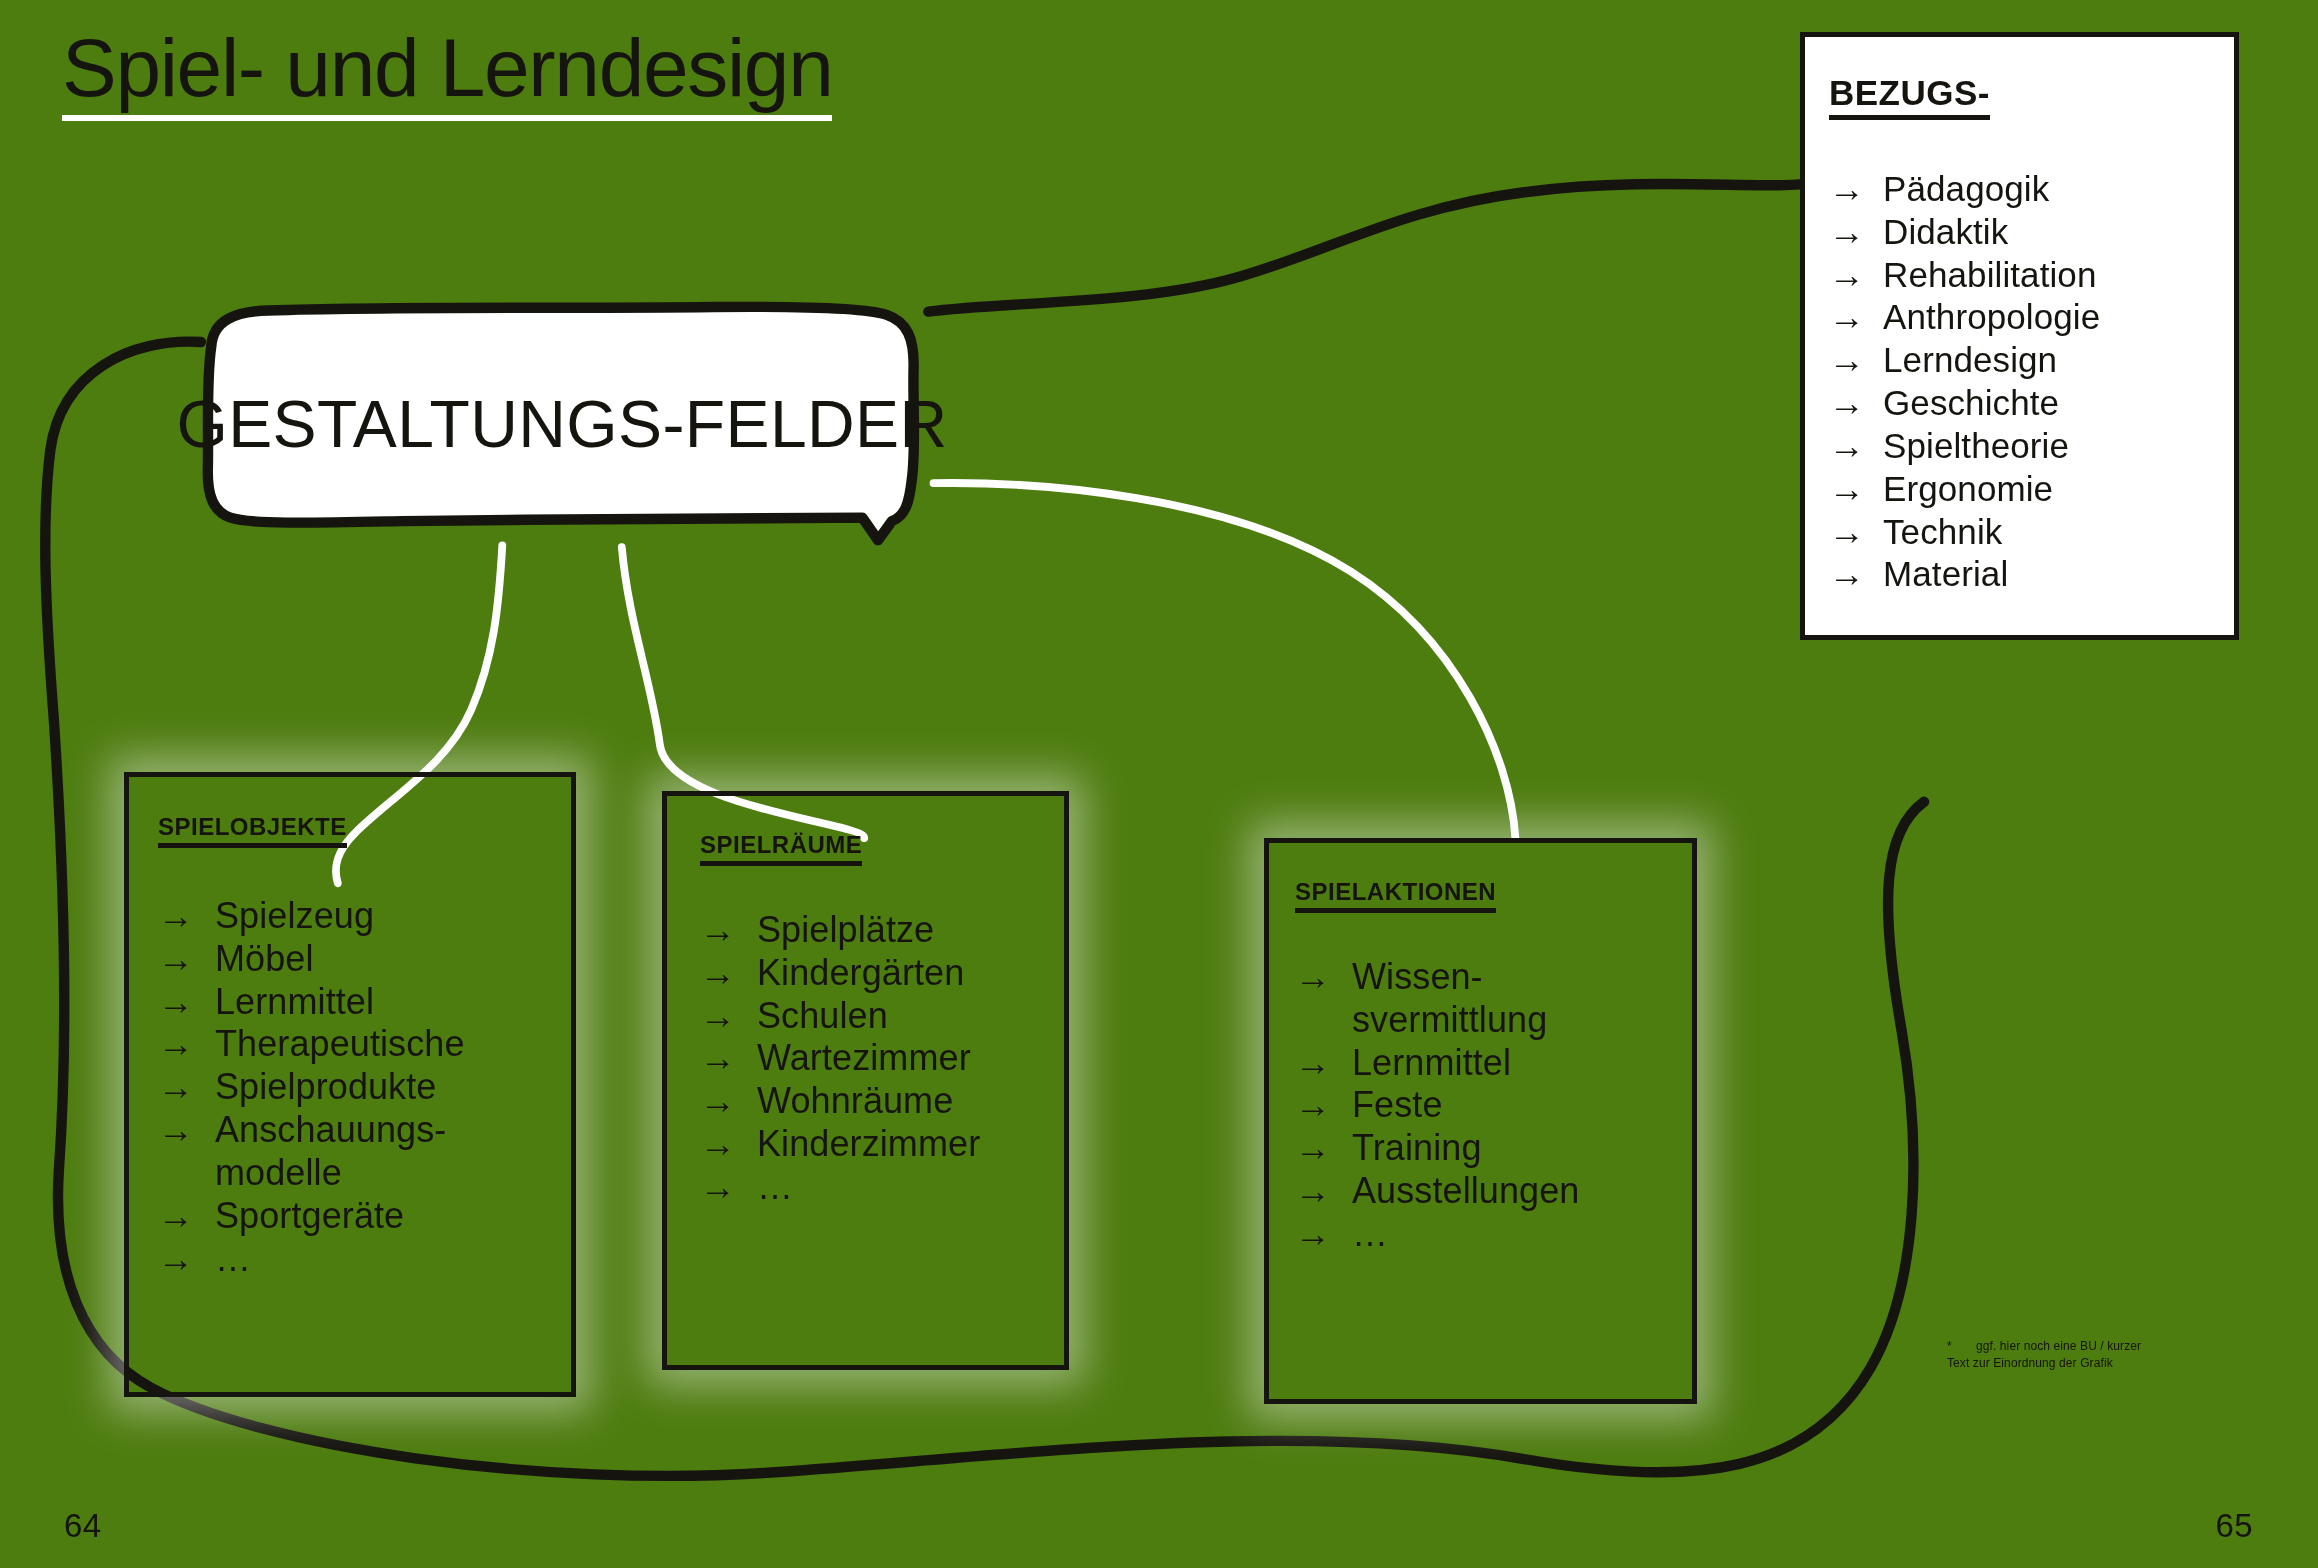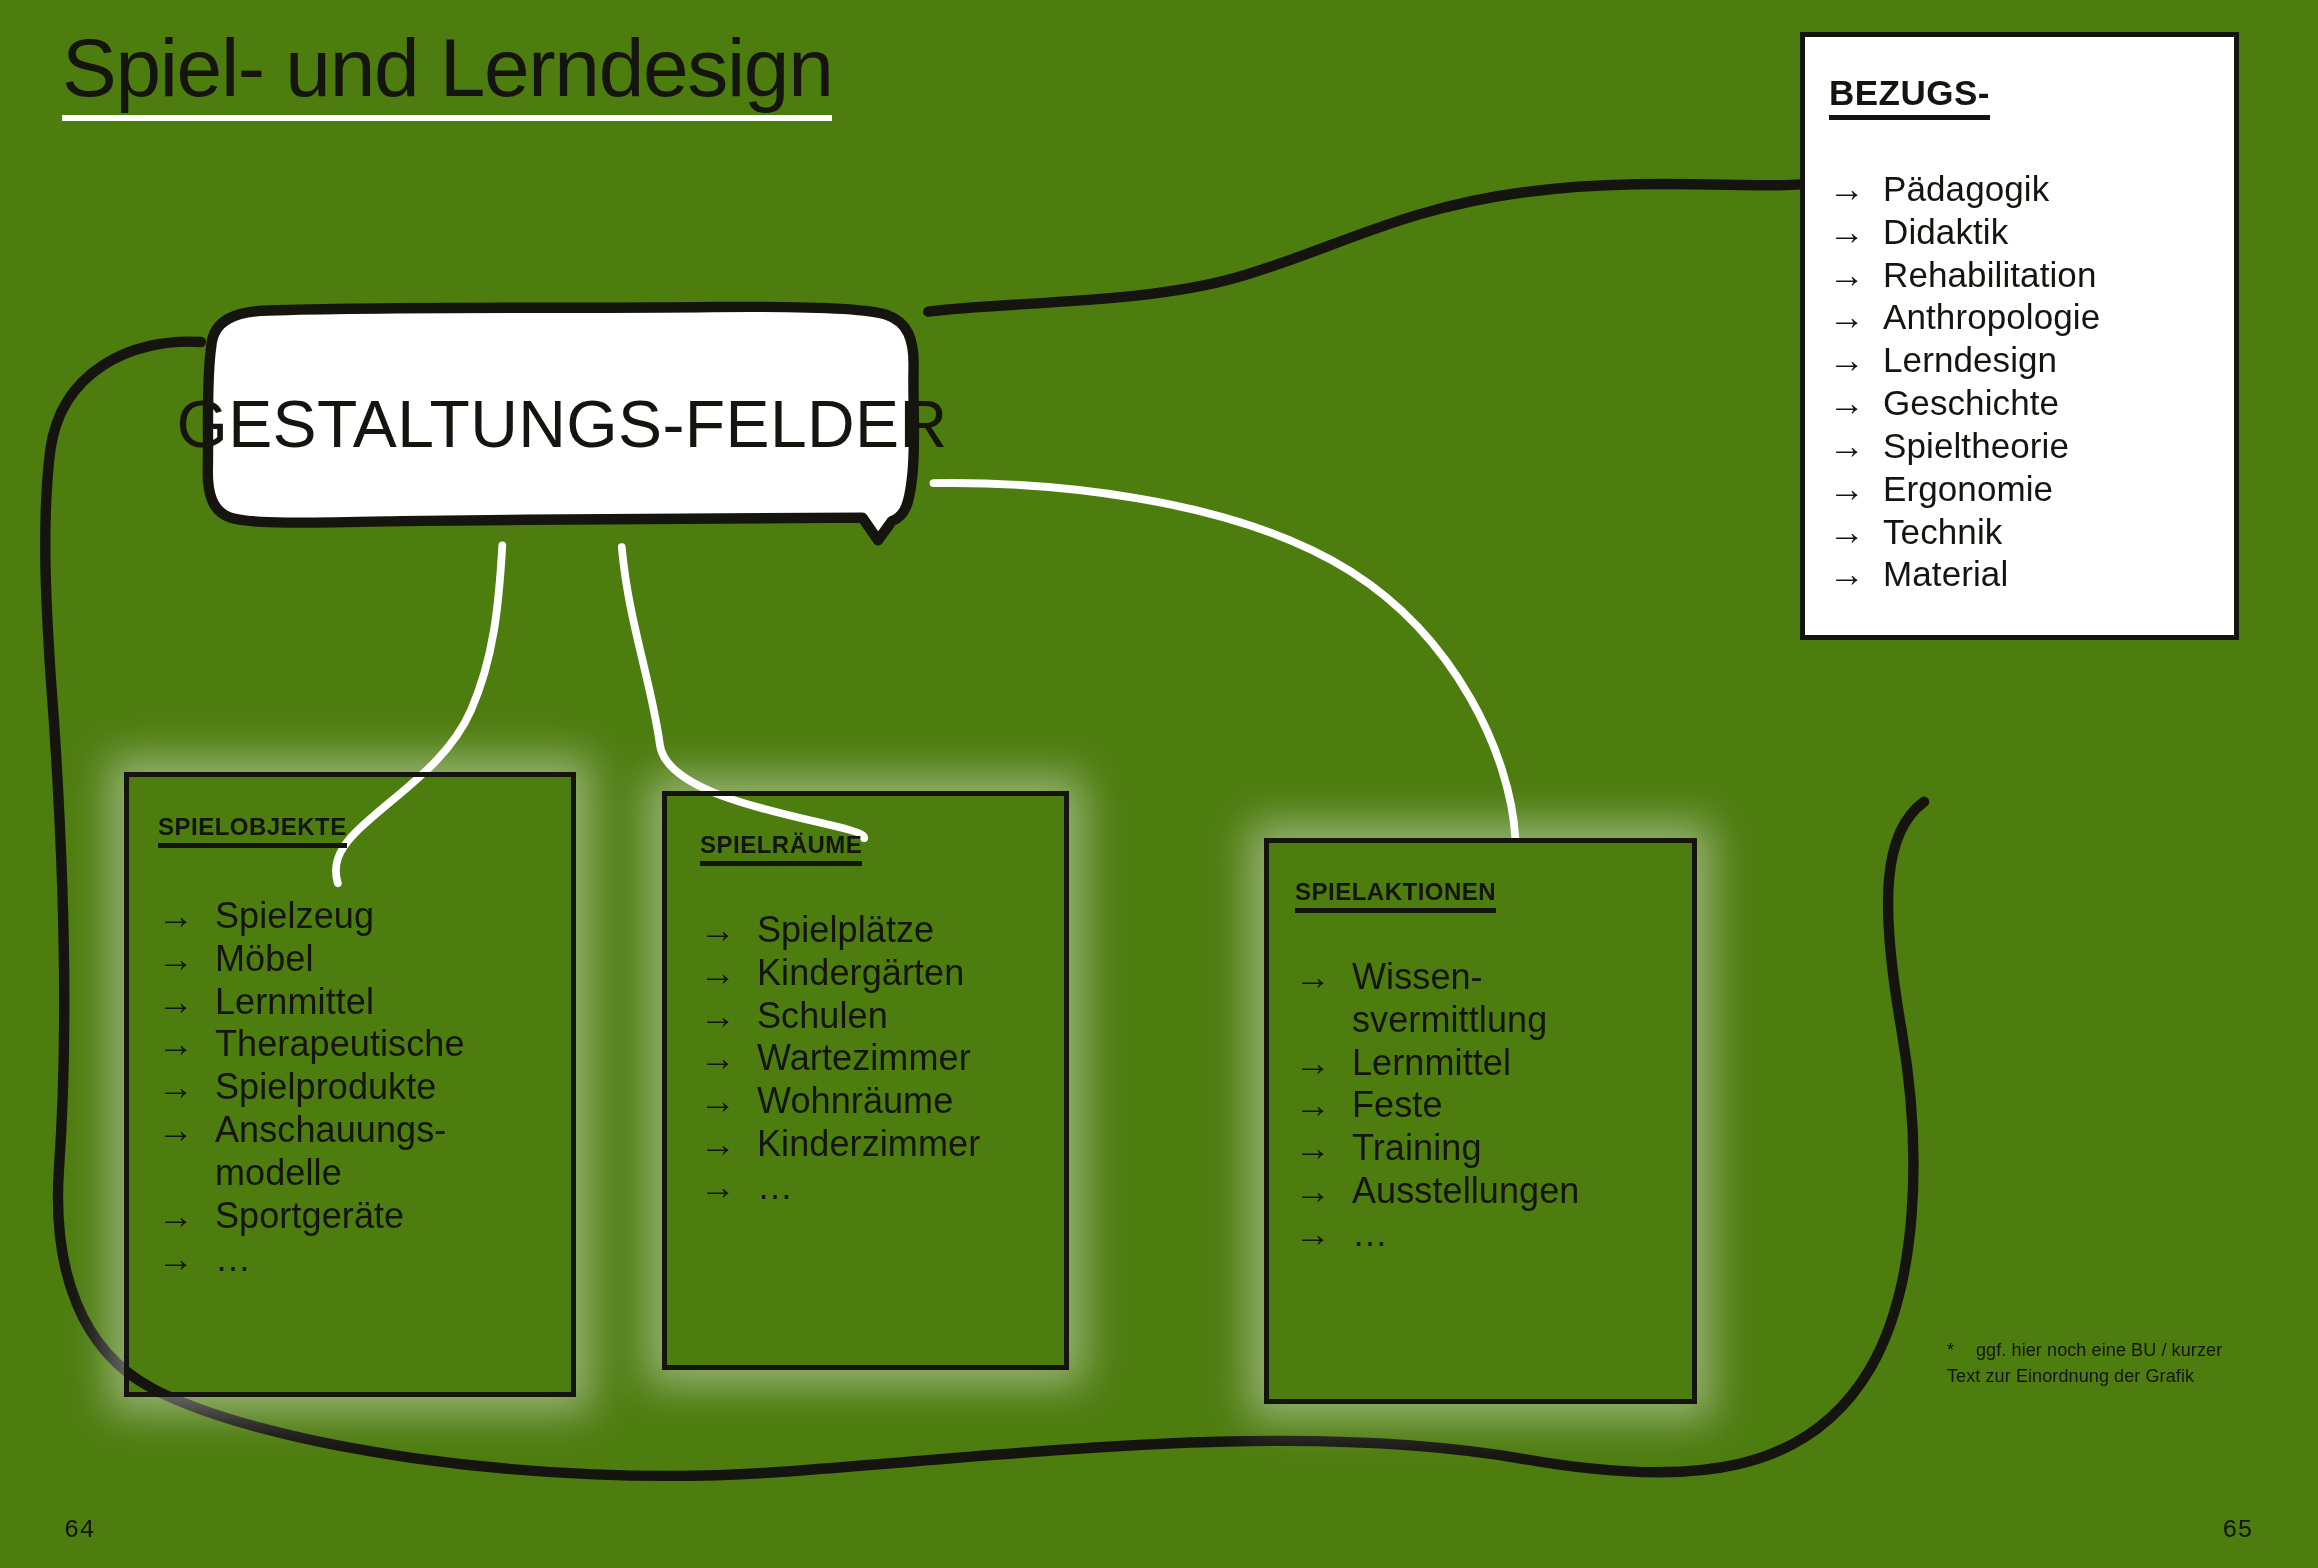--- a/index.html
+++ b/index.html
@@ -157,35 +157,34 @@
   #box-bezugs .card-list li { font-size: 35px; }
   #box-bezugs .card-list li .arrow { width: 54px; }
   #box-bezugs .card-title { font-size: 35px; }
 
   
   #footnote {
     position: absolute;
     left: 1947px;
     top: 1338px;
     width: 346px;
-    font-size: 18px;
+    font-size: 12px;
     line-height: 1.42;
     letter-spacing: 0.1px;
     z-index: 5;
   }
   #footnote .star { display: inline-block; width: 29px; }
 
   
   .page-num {
     position: absolute;
     bottom: 24px;
-    font-size: 25px;
+    font-size: 33px;
     letter-spacing: 0.4px;
     z-index: 5;
-    font-family: Liberation Mono, monospace;
   }
   #page-num-left  { left: 64px; }
   #page-num-right { right: 66px; }
 </style>
 </head>
 <body>
 
 <div id="page">
 
   <svg id="connectors" viewBox="0 0 2678 1812">

